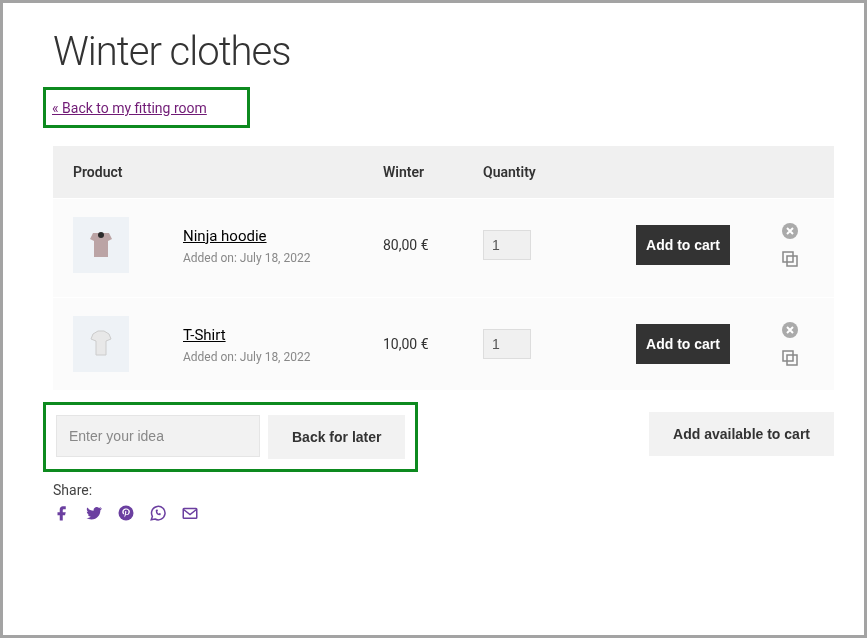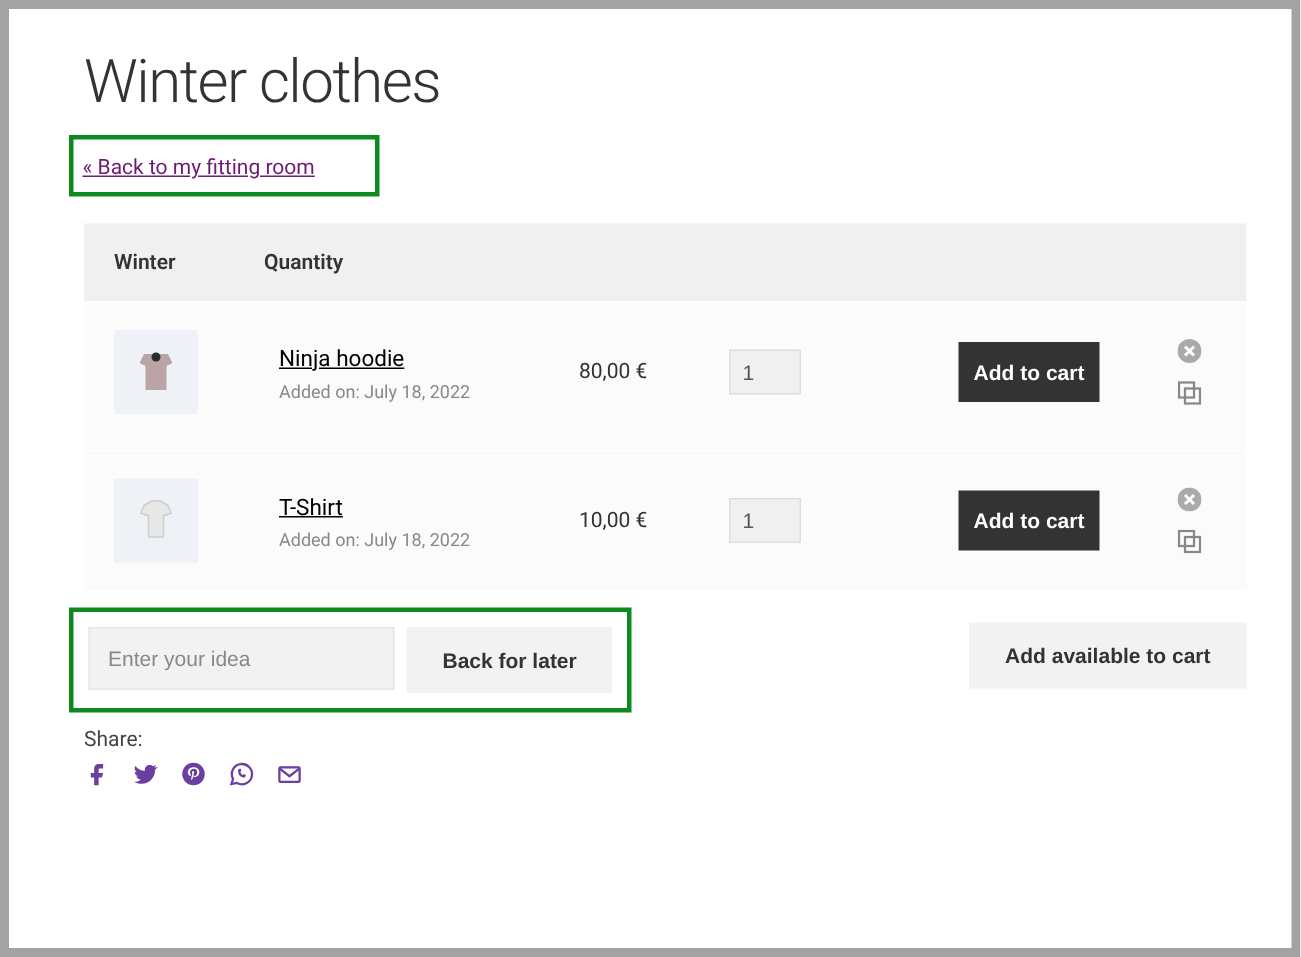--- a/index.html
+++ b/index.html
@@ -5,21 +5,21 @@
   * { box-sizing: border-box; }
   body {
     margin: 0;
     background: #fff;
     font-family: -apple-system, BlinkMacSystemFont, "Segoe UI", Roboto, "Helvetica Neue", Arial, sans-serif;
     color: #333;
   }
   .frame {
     width: 867px;
     height: 638px;
-    border: 6px solid #a3a3a3;
+    border: 3px solid #a3a3a3;
     background: #fff;
     position: relative;
     padding: 25px 30px 20px 50px;
   }
   h1.page-title {
     font-size: 40px;
     font-weight: 300;
     margin: 0 0 12px 0;
     color: #333;
     letter-spacing: -1px;
@@ -171,20 +171,21 @@
 <div class="frame">
 
   <h1 class="page-title">Winter clothes</h1>
 
   <div class="back-link-wrap">
     <a href="#" class="back-link">« Back to my fitting room</a>
   </div>
 
   <div class="table-wrap">
     <div class="table-header">
+      <div class="col-product">Product</div>
       <div class="col-price">Winter</div>
       <div class="col-qty">Quantity</div>
     </div>
 
     <div class="row">
       <div class="thumb">
         <svg viewBox="0 0 40 40" width="40" height="40">
           <rect x="0" y="0" width="40" height="40" fill="#eef2f6"></rect>
           <path d="M12 8 h16 l3 6 -4 2 v16 h-14 v-16 l-4 -2 z" fill="#bba4a5"></path>
           <circle cx="20" cy="10" r="3" fill="#2b2b2b"></circle>

